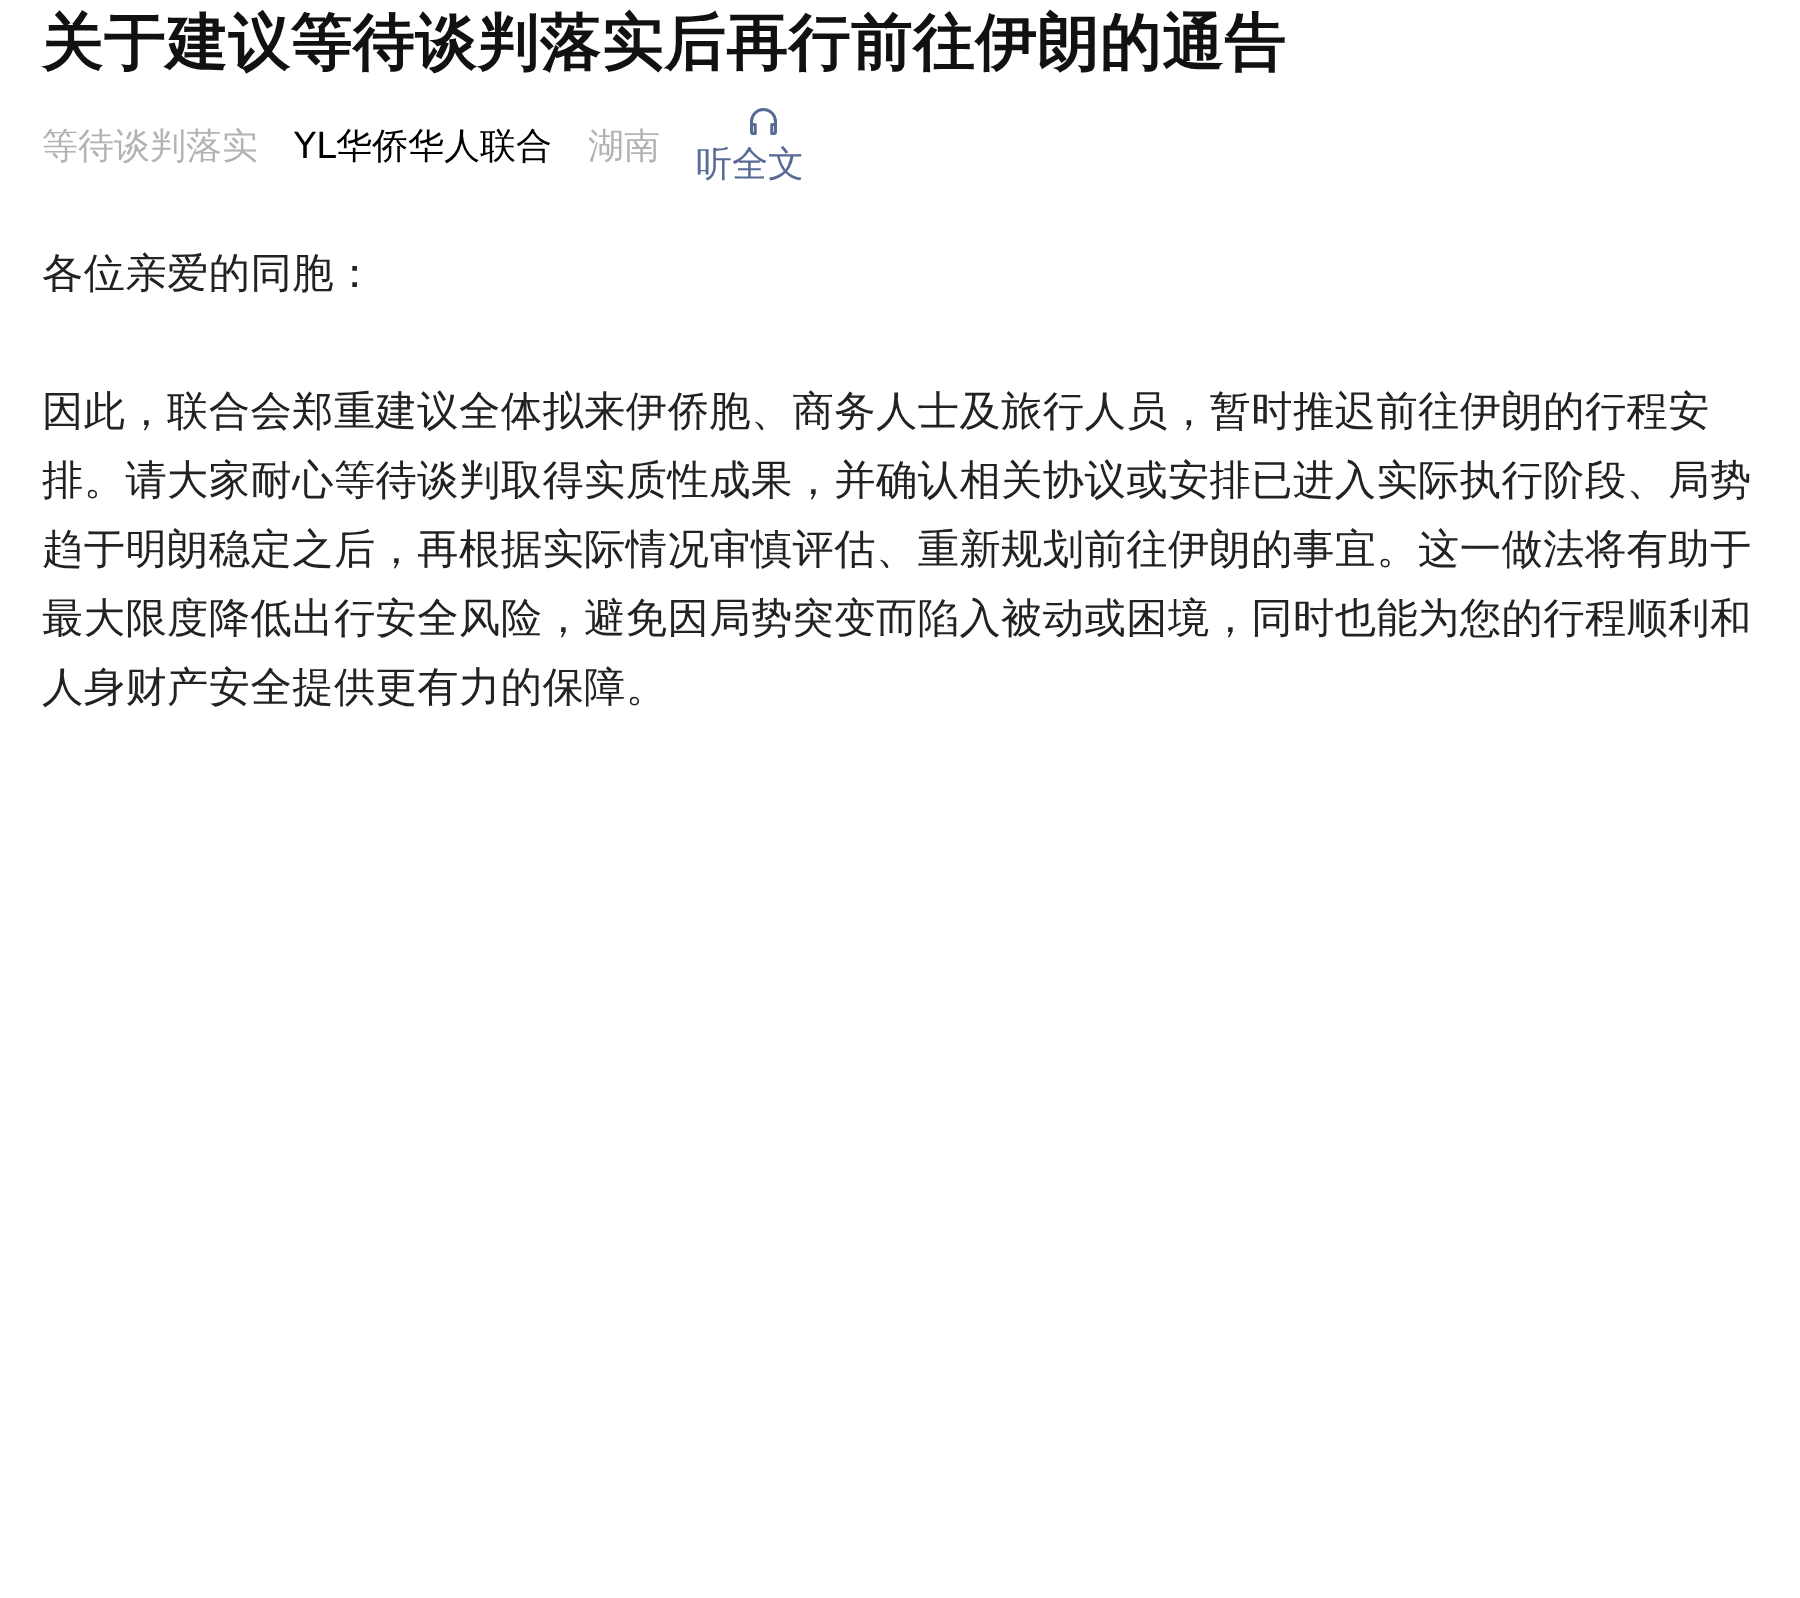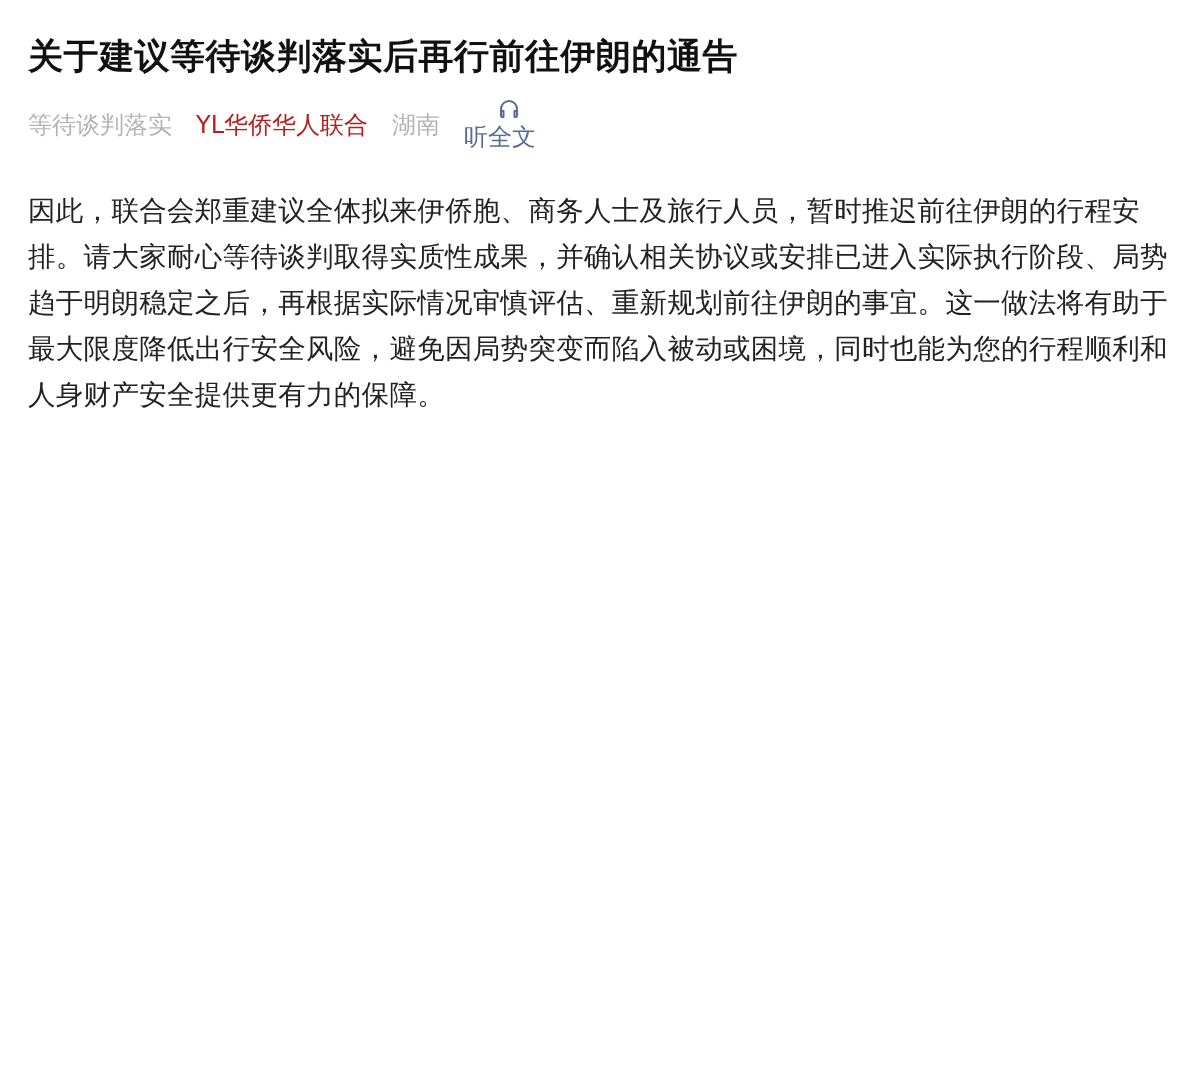--- a/index.html
+++ b/index.html
@@ -3,31 +3,31 @@
 <meta charset="utf-8">
 <style>
   html, body { margin: 0; padding: 0; background: #ffffff; }
   body {
     width: 1200px; height: 1065px; overflow: hidden;
     font-family: "DejaVu Sans", "Liberation Sans", sans-serif;
     color: #222222;
   }
   .article { padding: 0 28px 0 28px; }
   .title {
-    margin: 0; padding-top: 31px;
-    font-size: 35px; line-height: 50px; font-weight: bold;
+    margin: 0; padding-top: 3px;
+    font-size: 41px; line-height: 50px; font-weight: bold;
     color: #111111; letter-spacing: 0.5px;
   }
   .meta {
     display: flex; align-items: center;
     margin-top: 27px; height: 34px;
     font-size: 24px; line-height: 34px; color: #b3b3b3;
   }
   .meta span { margin-right: 24px; white-space: nowrap; }
-  .meta .account { color: #b91c1c; }
+  .meta .account { color: #000000; }
   .meta .listen { color: #576b95; display: flex; align-items: center; margin-right: 0; cursor: pointer; flex-direction: column; }
   .meta .listen svg { width: 24px; height: 24px; margin-right: 6px; }
   .content { margin-top: 45px; }
   .content p {
     margin: 0 0 46px 0;
     font-size: 27.5px; line-height: 46px; color: #222222;
     letter-spacing: 0.3px;
   }
   .content p:last-child { margin-bottom: 0; }
 </style>
@@ -45,15 +45,16 @@
       <svg viewBox="0 0 24 24" fill="none" stroke="#576b95" stroke-width="2" stroke-linecap="round" stroke-linejoin="round">
         <path d="M4 17v-4a8 8 0 0 1 16 0v4"></path>
         <path d="M4 15h2.5v6H5a1 1 0 0 1-1-1z"></path>
         <path d="M20 15h-2.5v6H19a1 1 0 0 0 1-1z"></path>
       </svg>
       <span>听全文</span>
     </span>
   </div>
 
   <div class="content">
+    <p>各位亲爱的同胞：</p>
     <p>因此，联合会郑重建议全体拟来伊侨胞、商务人士及旅行人员，暂时推迟前往伊朗的行程安排。请大家耐心等待谈判取得实质性成果，并确认相关协议或安排已进入实际执行阶段、局势趋于明朗稳定之后，再根据实际情况审慎评估、重新规划前往伊朗的事宜。这一做法将有助于最大限度降低出行安全风险，避免因局势突变而陷入被动或困境，同时也能为您的行程顺利和人身财产安全提供更有力的保障。</p>
   </div>
 </div>
 
 </body></html>

